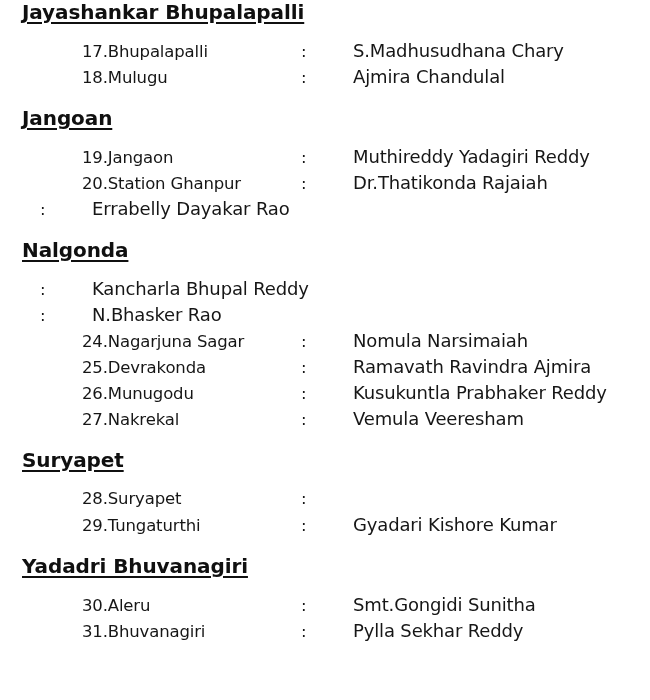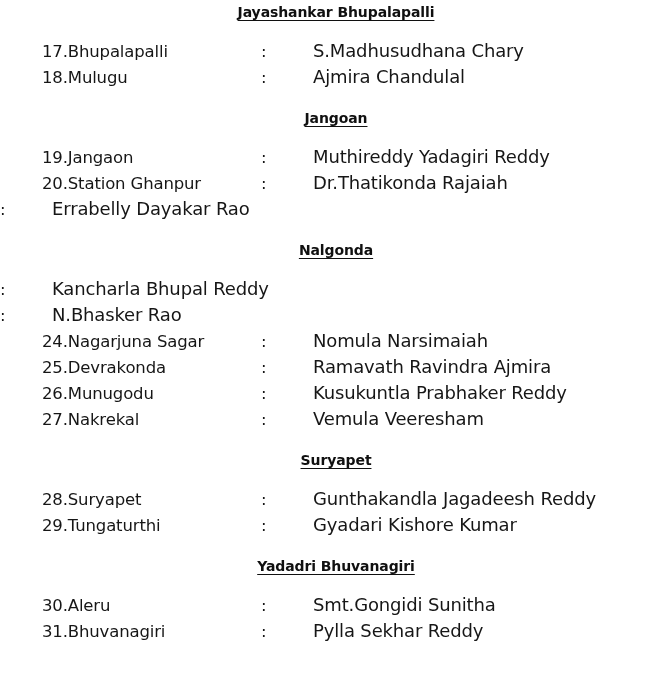--- a/index.html
+++ b/index.html
@@ -22,45 +22,45 @@
     width: 650px;
     height: 700px;
     background: #ffffff;
   }
 
   .section {
     position: relative;
   }
 
   .section-heading {
-    font-size: 14px;
+    font-size: 20px;
     font-weight: bold;
     text-decoration: underline;
     text-underline-offset: 3px;
     letter-spacing: -0.1px;
     color: #101010;
     margin: 0;
     padding: 0 0 0 22px;
     line-height: 20px;
     white-space: nowrap;
-    text-align: center;
   }
 
   .rows {
     margin: 0;
     padding: 0;
     list-style: none;
   }
 
   .row {
     display: flex;
     align-items: baseline;
     height: 26px;
     line-height: 26px;
     white-space: nowrap;
+    padding-left: 40px;
   }
 
   .cell-constituency {
     flex: 0 0 auto;
     width: 261px;
     padding-left: 42px;
     box-sizing: border-box;
     font-size: 16.5px;
     color: #161616;
     letter-spacing: -0.15px;
@@ -164,21 +164,20 @@
       </ul>
       <div class="gap-section"></div>
     </div>
     <div class="section">
       <div class="section-heading">Suryapet</div>
       <div class="gap-heading-to-rows"></div>
       <ul class="rows">
         <li class="row">
           <span class="cell-constituency"><span>28.</span><span>Suryapet</span></span>
           <span class="cell-sep">:</span>
-          <span class="cell-name">Gunthakandla Jagadeesh Reddy</span>
         </li>
         <li class="row">
           <span class="cell-constituency"><span>29.</span><span>Tungaturthi</span></span>
           <span class="cell-sep">:</span>
           <span class="cell-name">Gyadari Kishore Kumar</span>
         </li>
       </ul>
       <div class="gap-section"></div>
     </div>
     <div class="section">

